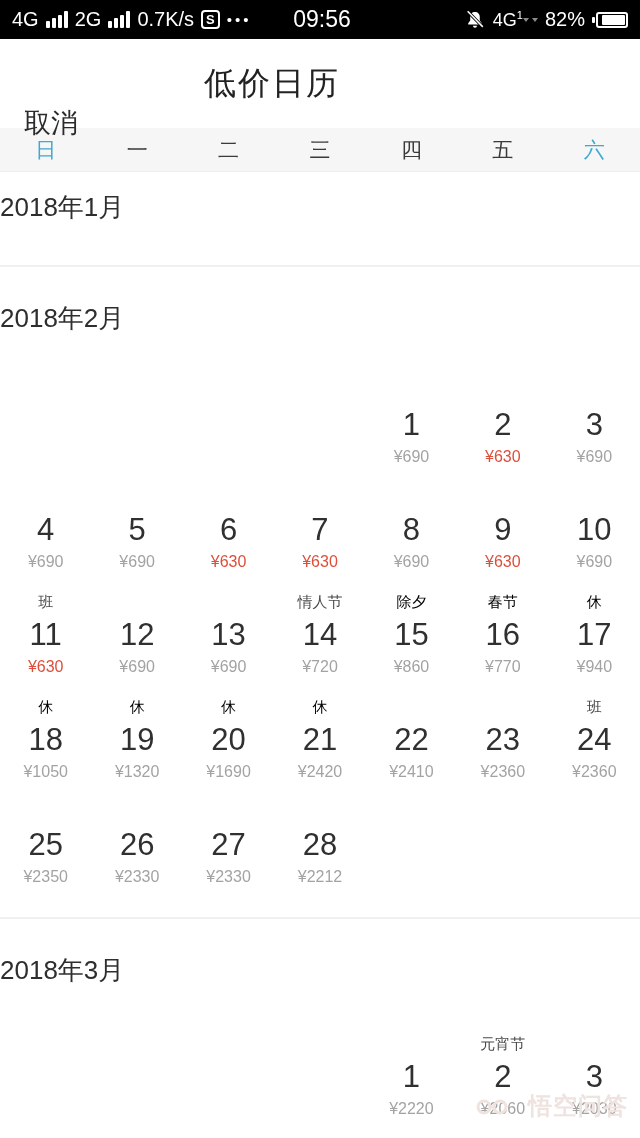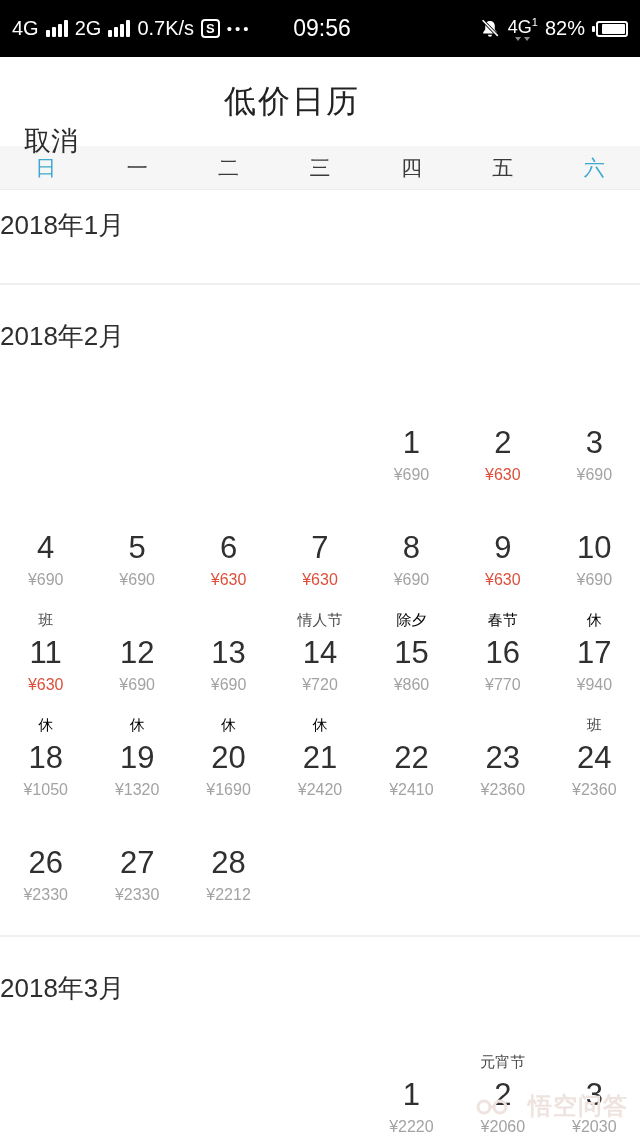--- a/index.html
+++ b/index.html
@@ -1,52 +1,52 @@
 <!DOCTYPE html>
 <html><head>
 <meta charset="utf-8">
 <style>
   * { margin:0; padding:0; box-sizing:border-box; }
   html,body { width:640px; height:1138px; overflow:hidden; background:#fff;
     font-family:"Liberation Sans","DejaVu Sans",sans-serif; }
   .screen { position:relative; width:640px; height:1138px; background:#fff; }
 
   
-  .status-bar { position:relative; height:57px; background:#000; color:#fff;
+  .status-bar { position:relative; height:39px; background:#000; color:#fff;
     display:flex; align-items:center; padding:0 12px; font-size:20px; }
   .sb-left { display:flex; align-items:center; gap:7px; }
   .sig-bars { display:flex; align-items:flex-end; gap:2px; height:17px; }
   .sig-bars i { display:block; width:4px; background:#fff; border-radius:1px; }
   .sig-bars i:nth-child(1){height:7px;} .sig-bars i:nth-child(2){height:10px;}
   .sig-bars i:nth-child(3){height:13px;} .sig-bars i:nth-child(4){height:17px;}
   .s-box { border:2px solid #fff; border-radius:4px; font-size:13px; line-height:15px;
     padding:0 3px; font-weight:bold; }
   .dots { font-size:15px; letter-spacing:3px; }
   .sb-time { position:absolute; left:322px; transform:translateX(-50%); font-size:23px; }
   .sb-right { margin-left:auto; display:flex; align-items:center; gap:7px; }
   .bell { width:22px; height:22px; }
-  .net-ind { display:flex; flex-direction:column; align-items:center; line-height:1;justify-content:space-between; }
+  .net-ind { display:flex; flex-direction:row; align-items:center; line-height:1;justify-content:space-between; }
   .net-ind .nt { font-size:18px; }
   .net-ind .nt sup { font-size:11px; }
   .net-arrows { display:flex; gap:3px; margin-top:1px; }
   .tri { width:0; height:0; border-left:3px solid transparent; border-right:3px solid transparent; }
   .tri.down { border-top:4px solid #8a8a8a; }
   .battery { position:relative; width:32px; height:16px; border:2px solid #fff;
     border-radius:3px; margin-left:4px; }
   .battery::before { content:""; position:absolute; left:-6px; top:3px; width:3px;
     height:6px; background:#fff; border-radius:1px; }
   .battery-fill { position:absolute; top:1px; bottom:1px; right:1px; background:#fff;
     border-radius:1px; }
 
   
   .nav-bar { position:relative; height:89px; background:#fff; }
   .cancel-btn { position:absolute; left:24px; top:50%; transform:translateY(-50%);
     font-size:27px; color:#2b2b2b; cursor:pointer;margin-top:39px; }
   .page-title { position:absolute; left:272px; top:50%; transform:translate(-50%,-50%);
-    font-size:32px; color:#222; letter-spacing:2px;margin-left:20px; }
+    font-size:32px; color:#222; letter-spacing:2px; }
 
   
   .week-header { height:44px; background:#f6f6f6; border-bottom:1px solid #ededed;
     display:grid; grid-template-columns:repeat(7,1fr); align-items:center;
     text-align:center; font-size:21px; color:#3a3a3a; }
   .week-day.highlight { color:#3fa9d0; }
 
   
   .month { background:#fff; padding-bottom:24px; }
   .month:first-child { padding-bottom:40px; }
@@ -265,20 +265,25 @@
             </div>
             <div class="cal-cell">
               <span class="cell-label dark">班</span>
               <span class="cell-day">24</span>
               <span class="cell-price">¥2360</span>
             </div>
           </div>
           <div class="cal-row">
             <div class="cal-cell">
               <span class="cell-label"></span>
+              <span class="cell-day">25</span>
+              <span class="cell-price">¥2350</span>
+            </div>
+            <div class="cal-cell">
+              <span class="cell-label"></span>
               <span class="cell-day">26</span>
               <span class="cell-price">¥2330</span>
             </div>
             <div class="cal-cell">
               <span class="cell-label"></span>
               <span class="cell-day">27</span>
               <span class="cell-price">¥2330</span>
             </div>
             <div class="cal-cell">
               <span class="cell-label"></span>

